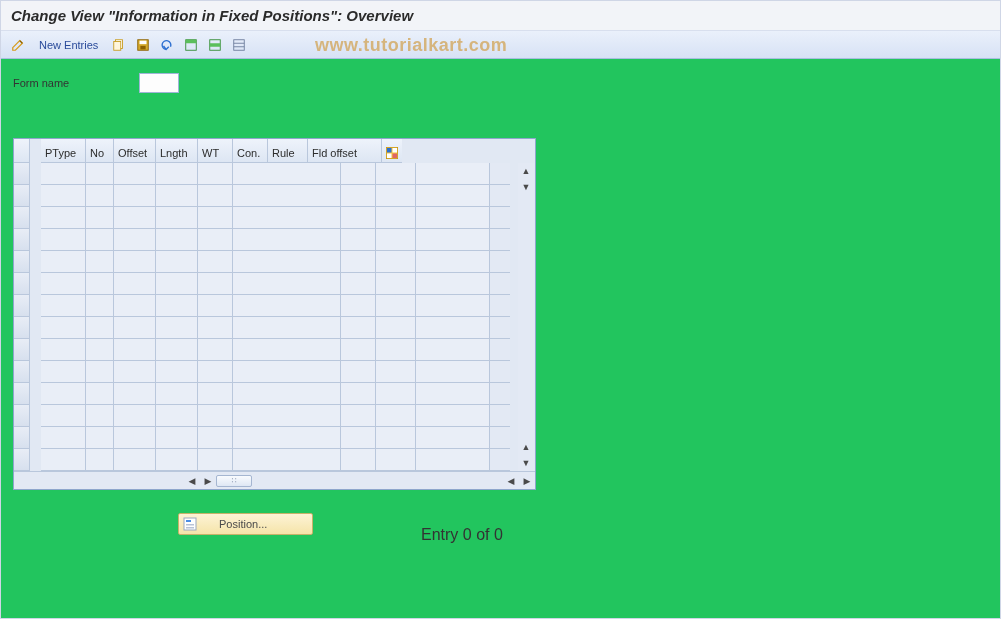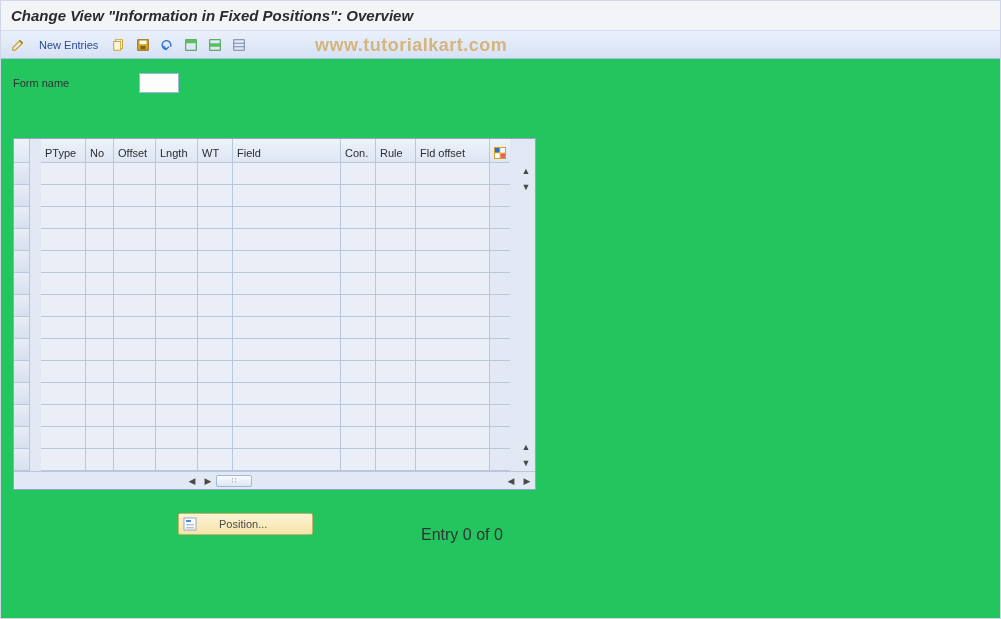--- a/index.html
+++ b/index.html
@@ -296,21 +296,20 @@
 
   <div class="grid-wrap">
 
     <div class="grid-header-row">
       <div class="sel-col"></div>
       <div class="hcell c-ptype">PType</div>
       <div class="hcell c-no">No</div>
       <div class="hcell c-offset">Offset</div>
       <div class="hcell c-lngth">Lngth</div>
       <div class="hcell c-wt">WT</div>
-      <div class="hcell c-field">Field</div>
       <div class="hcell c-con">Con.</div>
       <div class="hcell c-rule">Rule</div>
       <div class="hcell c-fld">Fld offset</div>
       <div class="hcell c-last">
         <svg class="settings-icon-hd" viewBox="0 0 12 12">
             <rect x="0" y="0" width="12" height="12" fill="#f4c43b" stroke="#b38614"></rect>
             <rect x="1" y="1" width="4.5" height="4.5" fill="#2d6fd0"></rect>
             <rect x="6.5" y="1" width="4.5" height="4.5" fill="#fff"></rect>
             <rect x="1" y="6.5" width="4.5" height="4.5" fill="#fff"></rect>
             <rect x="6.5" y="6.5" width="4.5" height="4.5" fill="#e06666"></rect>

